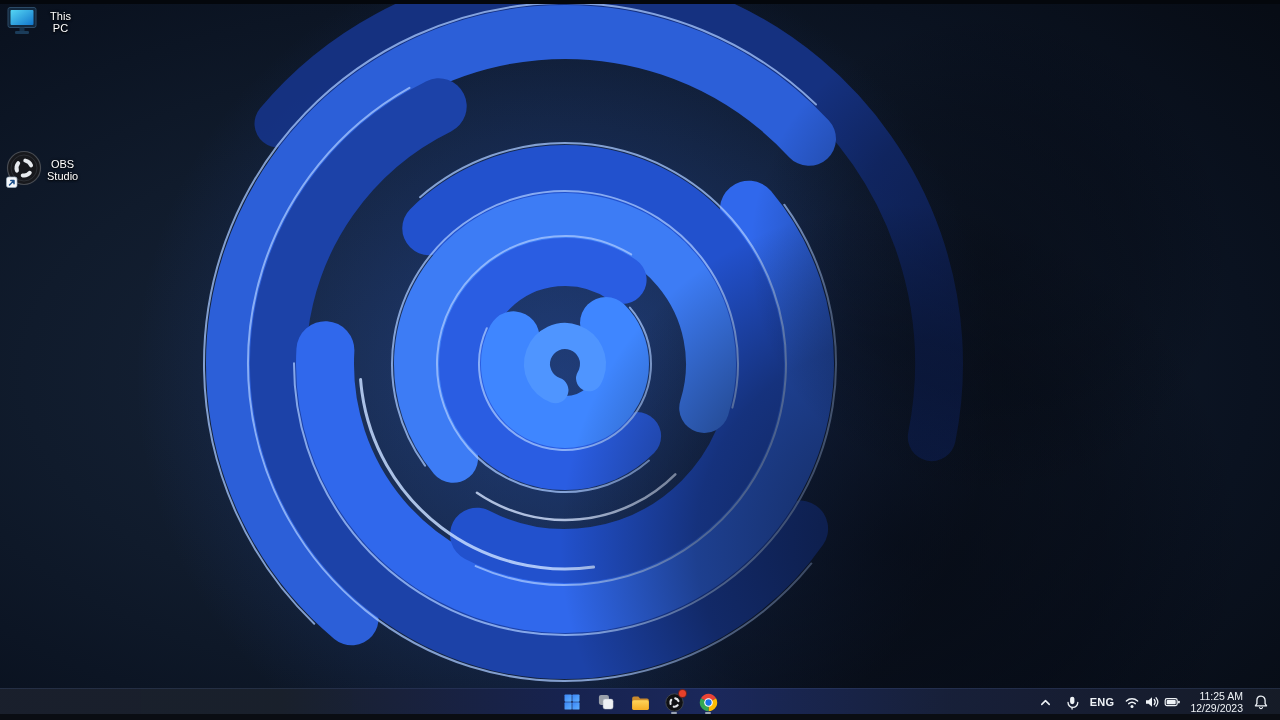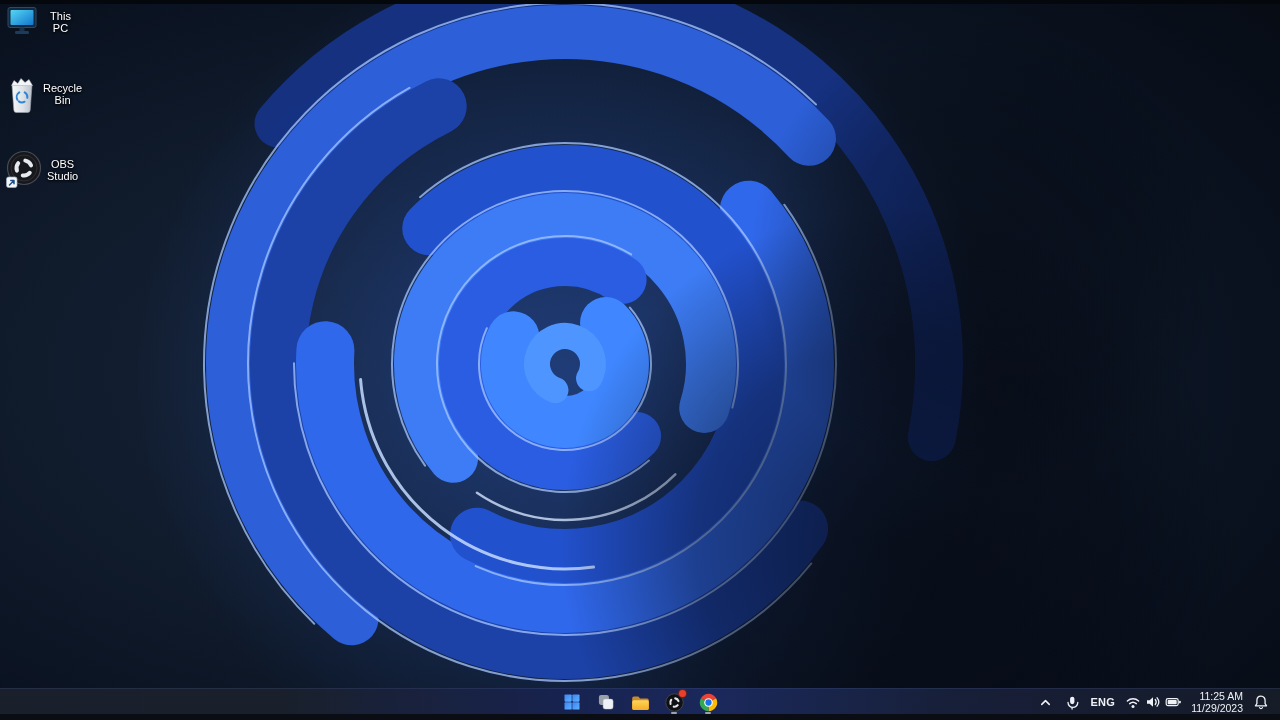--- a/index.html
+++ b/index.html
@@ -115,41 +115,20 @@
           </defs>
         <rect x="4" y="1.5" width="28" height="20" rx="2" fill="#12283e" stroke="#2c4a66" stroke-width="1"></rect>
         <rect x="6.5" y="4" width="23" height="15" rx="1" fill="url(#scr)"></rect>
         <rect x="15.5" y="21.5" width="5" height="3.5" fill="#16324c"></rect>
         <rect x="11" y="25" width="14" height="3" rx="1.2" fill="#1b3c5a"></rect>
       </svg>
     </div>
     <div class="lbl">This PC</div>
   </div>
 
-  <div id="di-recycle" class="desk-icon">
-    <div class="ic">
-      <svg width="36" height="40" viewBox="0 0 36 40">
-        <defs>
-            <linearGradient id="bin" x1="0" y1="0" x2="1" y2="0">
-          <stop offset="0%" stop-color="#f6f8fa"></stop>
-              <stop offset="55%" stop-color="#dde2e8"></stop>
-              <stop offset="100%" stop-color="#b9c0c9"></stop>
-        </linearGradient>
-          </defs>
-        <path d="M8,11 L28,11 L26.2,36 Q26,38.5 23.8,38.5 L12.2,38.5 Q10,38.5 9.8,36 Z" fill="url(#bin)" stroke="#9aa1ab" stroke-width=".6"></path>
-        <path d="M7.5,11.5 L10,6.5 L13.8,9.5 L17,4.5 L21,8.5 L25,5.5 L28.5,11.5 Z" fill="#f2f5f8" stroke="#aeb5bf" stroke-width=".5"></path>
-        <g transform="translate(18,23)" stroke="#2f86d6" stroke-width="2" fill="none" stroke-linecap="round">
-          <path d="M-4.6,2.7 A5.4,5.4 0 0 1 -2.7,-4.6"></path>
-          <path d="M2.7,-4.6 A5.4,5.4 0 0 1 5.3,0.8"></path>
-          <path d="M2.6,4.7 A5.4,5.4 0 0 1 -3.2,4.4"></path>
-        </g>
-      </svg>
-    </div>
-    <div class="lbl">Recycle Bin</div>
-  </div>
 
   <div id="di-obs" class="desk-icon">
     <div class="ic">
       <svg width="40" height="41" viewBox="0 0 40 41">
         <circle cx="20" cy="19" r="16.5" fill="#17181c" stroke="#474b52" stroke-width="1.2"></circle>
         <circle cx="20" cy="19" r="13" fill="none" stroke="#2c2f35" stroke-width="1"></circle>
         <g fill="none" stroke="#e7eaee" stroke-width="4" stroke-linecap="round">
           <path d="M20,11.5 A7.5,7.5 0 0 1 26.5,15.2" transform="rotate(10 20 19)"></path>
           <path d="M20,11.5 A7.5,7.5 0 0 1 26.5,15.2" transform="rotate(130 20 19)"></path>
           <path d="M20,11.5 A7.5,7.5 0 0 1 26.5,15.2" transform="rotate(250 20 19)"></path>
@@ -250,21 +229,21 @@
           <path d="M12.1,3.8 a6.6,6.6 0 0 1 0,8.4" fill="none" stroke="#eef2f6" stroke-width="1.3" stroke-linecap="round"></path>
         </svg>
         <svg width="17" height="16" viewBox="0 0 17 16">
           <rect x="1.2" y="4.6" width="12" height="7" rx="1.8" fill="none" stroke="#eef2f6" stroke-width="1.2"></rect>
           <rect x="14" y="6.8" width="1.8" height="2.6" rx=".8" fill="#eef2f6"></rect>
           <rect x="2.7" y="6" width="9" height="4.2" rx=".8" fill="#eef2f6"></rect>
         </svg>
       </div>
       <div class="clock">
         <span>11:25 AM</span>
-        <span>11/29/2023</span>
+        <span>12/29/2023</span>
       </div>
       <div class="tray-item">
         <svg width="16" height="16" viewBox="0 0 16 16">
           <path d="M8,2.2 c-2.7,0 -4.1,2 -4.1,4.4 v3.1 l-1.5,2.1 h11.2 l-1.5,-2.1 v-3.1 c0,-2.4 -1.4,-4.4 -4.1,-4.4 z" fill="none" stroke="#eef2f6" stroke-width="1.3" stroke-linejoin="round"></path>
           <path d="M6.6,13.6 a1.5,1.5 0 0 0 2.8,0" fill="none" stroke="#eef2f6" stroke-width="1.2" stroke-linecap="round"></path>
         </svg>
       </div>
     </div>
   </div>
 

